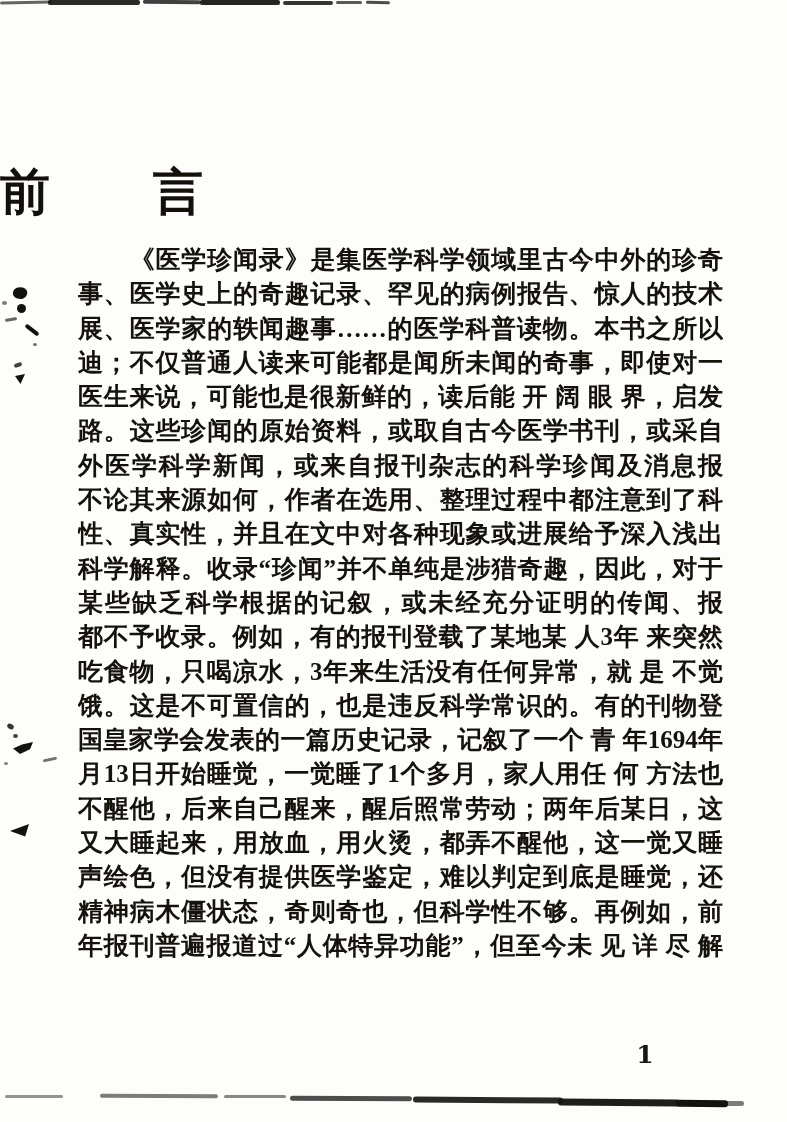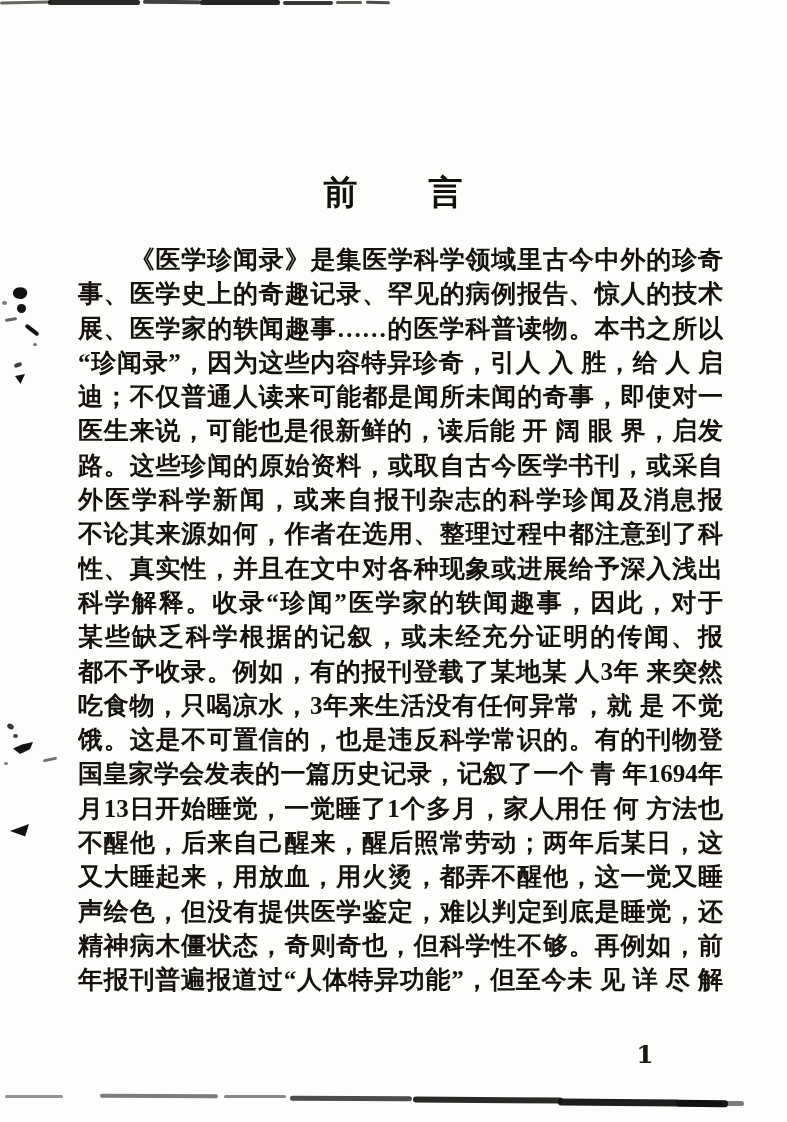--- a/index.html
+++ b/index.html
@@ -19,23 +19,23 @@
   }
 
   
   .title {
     position: absolute;
     top: 166px;
     left: 0;
     width: 100%;
     height: 52px;
     line-height: 52px;
-    text-align: center;
+    text-align: left;
     font-family: Liberation Sans, sans-serif;
-    font-size: 34px;
+    font-size: 50px;
     font-weight: 800;
     letter-spacing: 1px;
     color: #121009;
   }
 
   
   .body-text {
     position: absolute;
     left: 78px;
     top: 243px;
@@ -131,28 +131,27 @@
   <div class="art m12"></div>
   <div class="art m13"></div>
   <div class="art m14"></div>
 
   <div class="title">前　　言</div>
 
   <div class="body-text">
       <div class="line">　　《医学珍闻录》是集医学科学领域里古今中外的珍奇故</div>
       <div class="line">事、医学史上的奇趣记录、罕见的病例报告、惊人的技术进</div>
       <div class="line">展、医学家的轶闻趣事……的医学科普读物。本书之所以叫做</div>
-      <div class="line">“珍闻录”，因为这些内容特异珍奇，引人 入 胜，给 人 启</div>
       <div class="line">迪；不仅普通人读来可能都是闻所未闻的奇事，即使对一位</div>
       <div class="line">医生来说，可能也是很新鲜的，读后能 开 阔 眼 界，启发思</div>
       <div class="line">路。这些珍闻的原始资料，或取自古今医学书刊，或采自国</div>
       <div class="line">外医学科学新闻，或来自报刊杂志的科学珍闻及消息报道。</div>
       <div class="line">不论其来源如何，作者在选用、整理过程中都注意到了科学</div>
       <div class="line">性、真实性，并且在文中对各种现象或进展给予深入浅出的</div>
-      <div class="line">科学解释。收录“珍闻”医学家的轶闻趣事，因此，对于</div>
+      <div class="line">科学解释。收录“珍闻”并不单纯是涉猎奇趣，因此，对于</div>
       <div class="line">某些缺乏科学根据的记叙，或未经充分证明的传闻、报道，</div>
       <div class="line">都不予收录。例如，有的报刊登载了某地某 人3年 来突然不</div>
       <div class="line">吃食物，只喝凉水，3年来生活没有任何异常，就 是 不觉饥</div>
       <div class="line">饿。这是不可置信的，也是违反科学常识的。有的刊物登载英</div>
       <div class="line">国皇家学会发表的一篇历史记录，记叙了一个 青 年1694年5</div>
       <div class="line">月13日开始睡觉，一觉睡了1个多月，家人用任 何 方法也唤</div>
       <div class="line">不醒他，后来自己醒来，醒后照常劳动；两年后某日，这人</div>
       <div class="line">又大睡起来，用放血，用火烫，都弄不醒他，这一觉又睡了</div>
       <div class="line">声绘色，但没有提供医学鉴定，难以判定到底是睡觉，还是</div>
       <div class="line">精神病木僵状态，奇则奇也，但科学性不够。再例如，前几</div>

